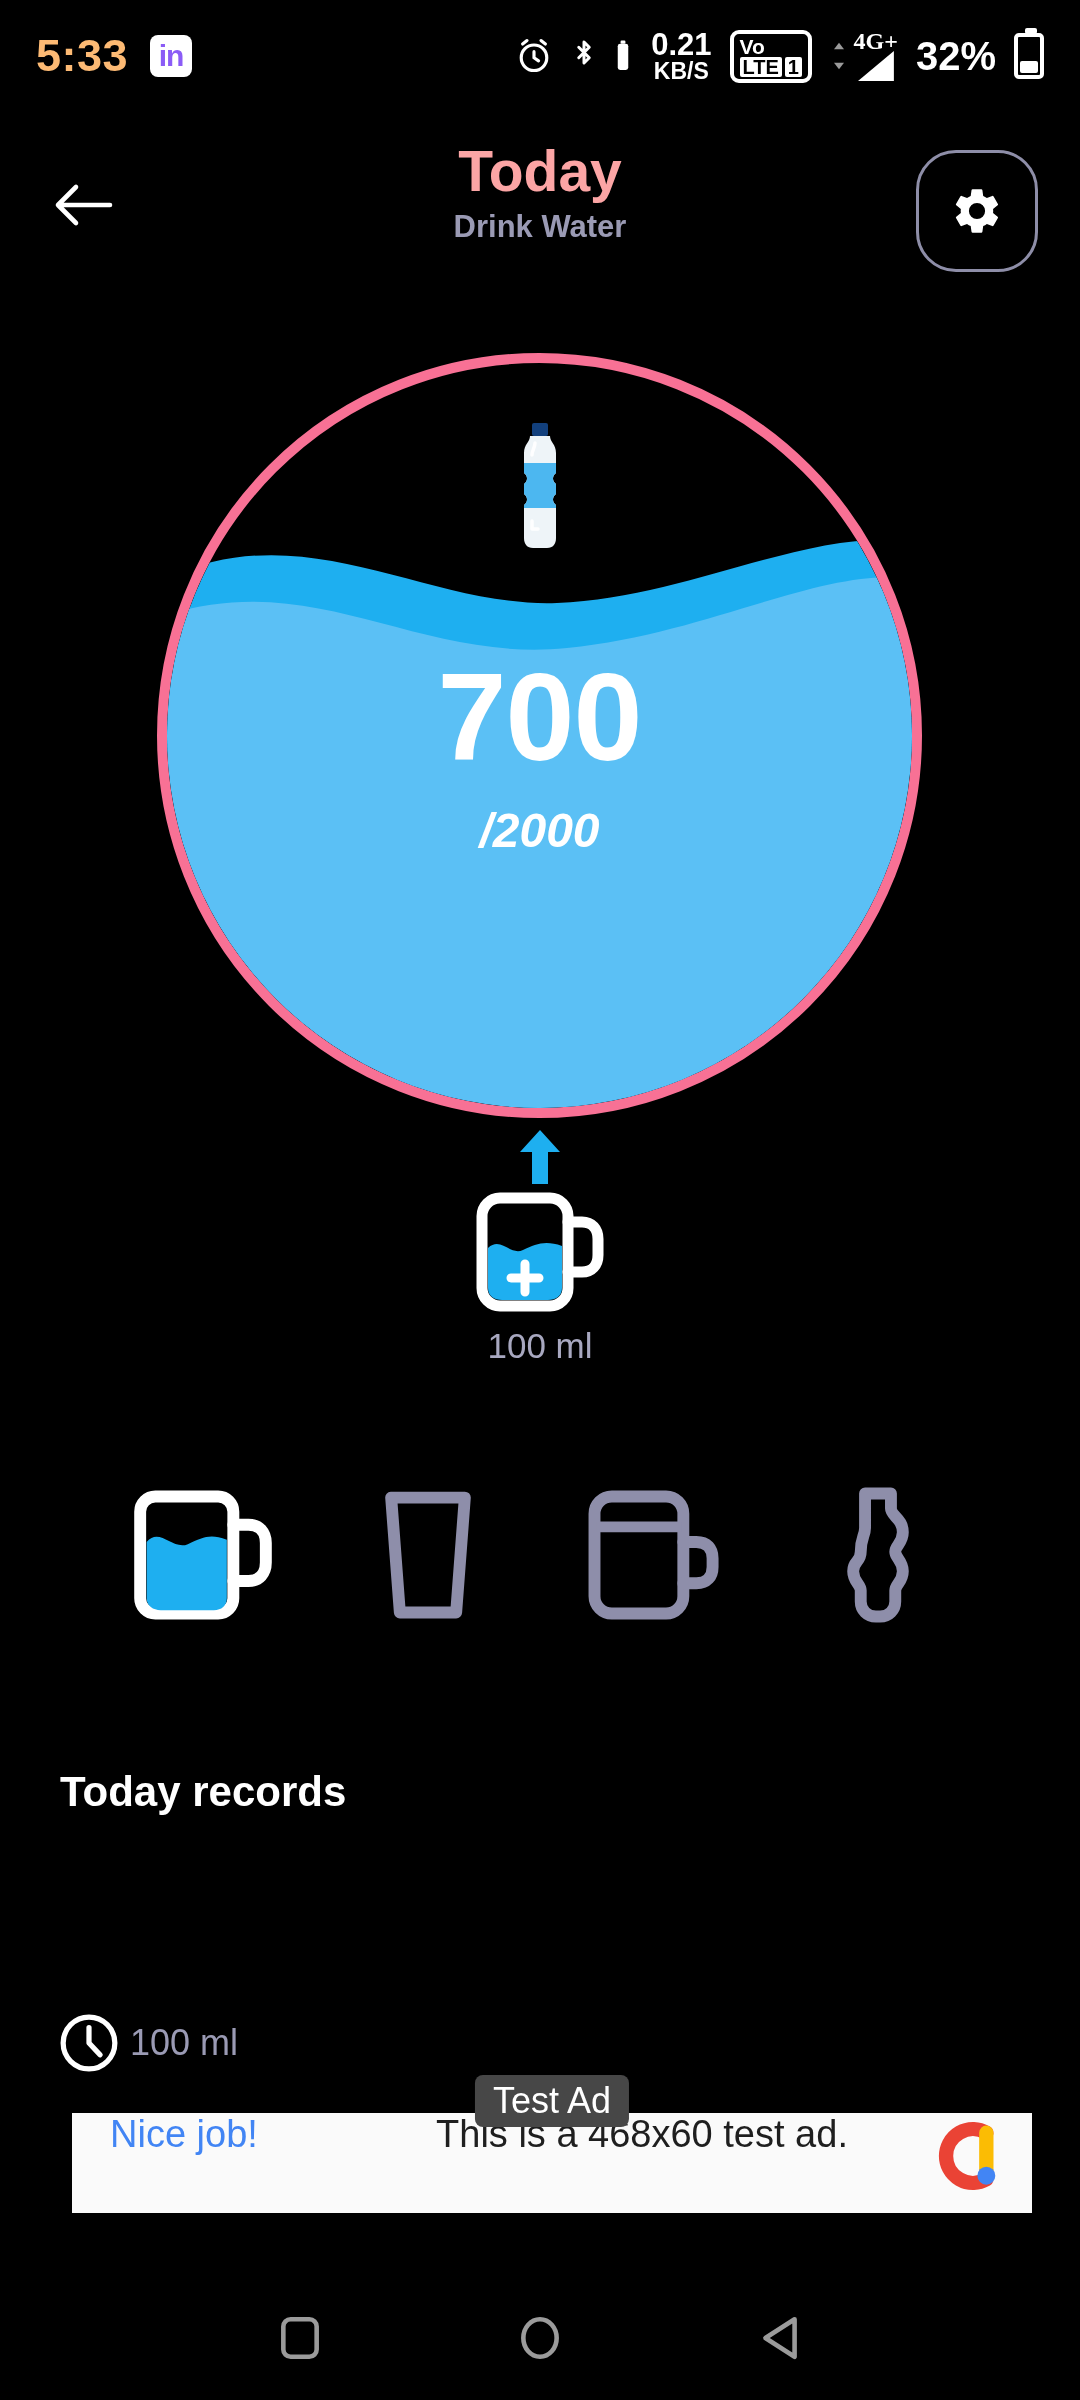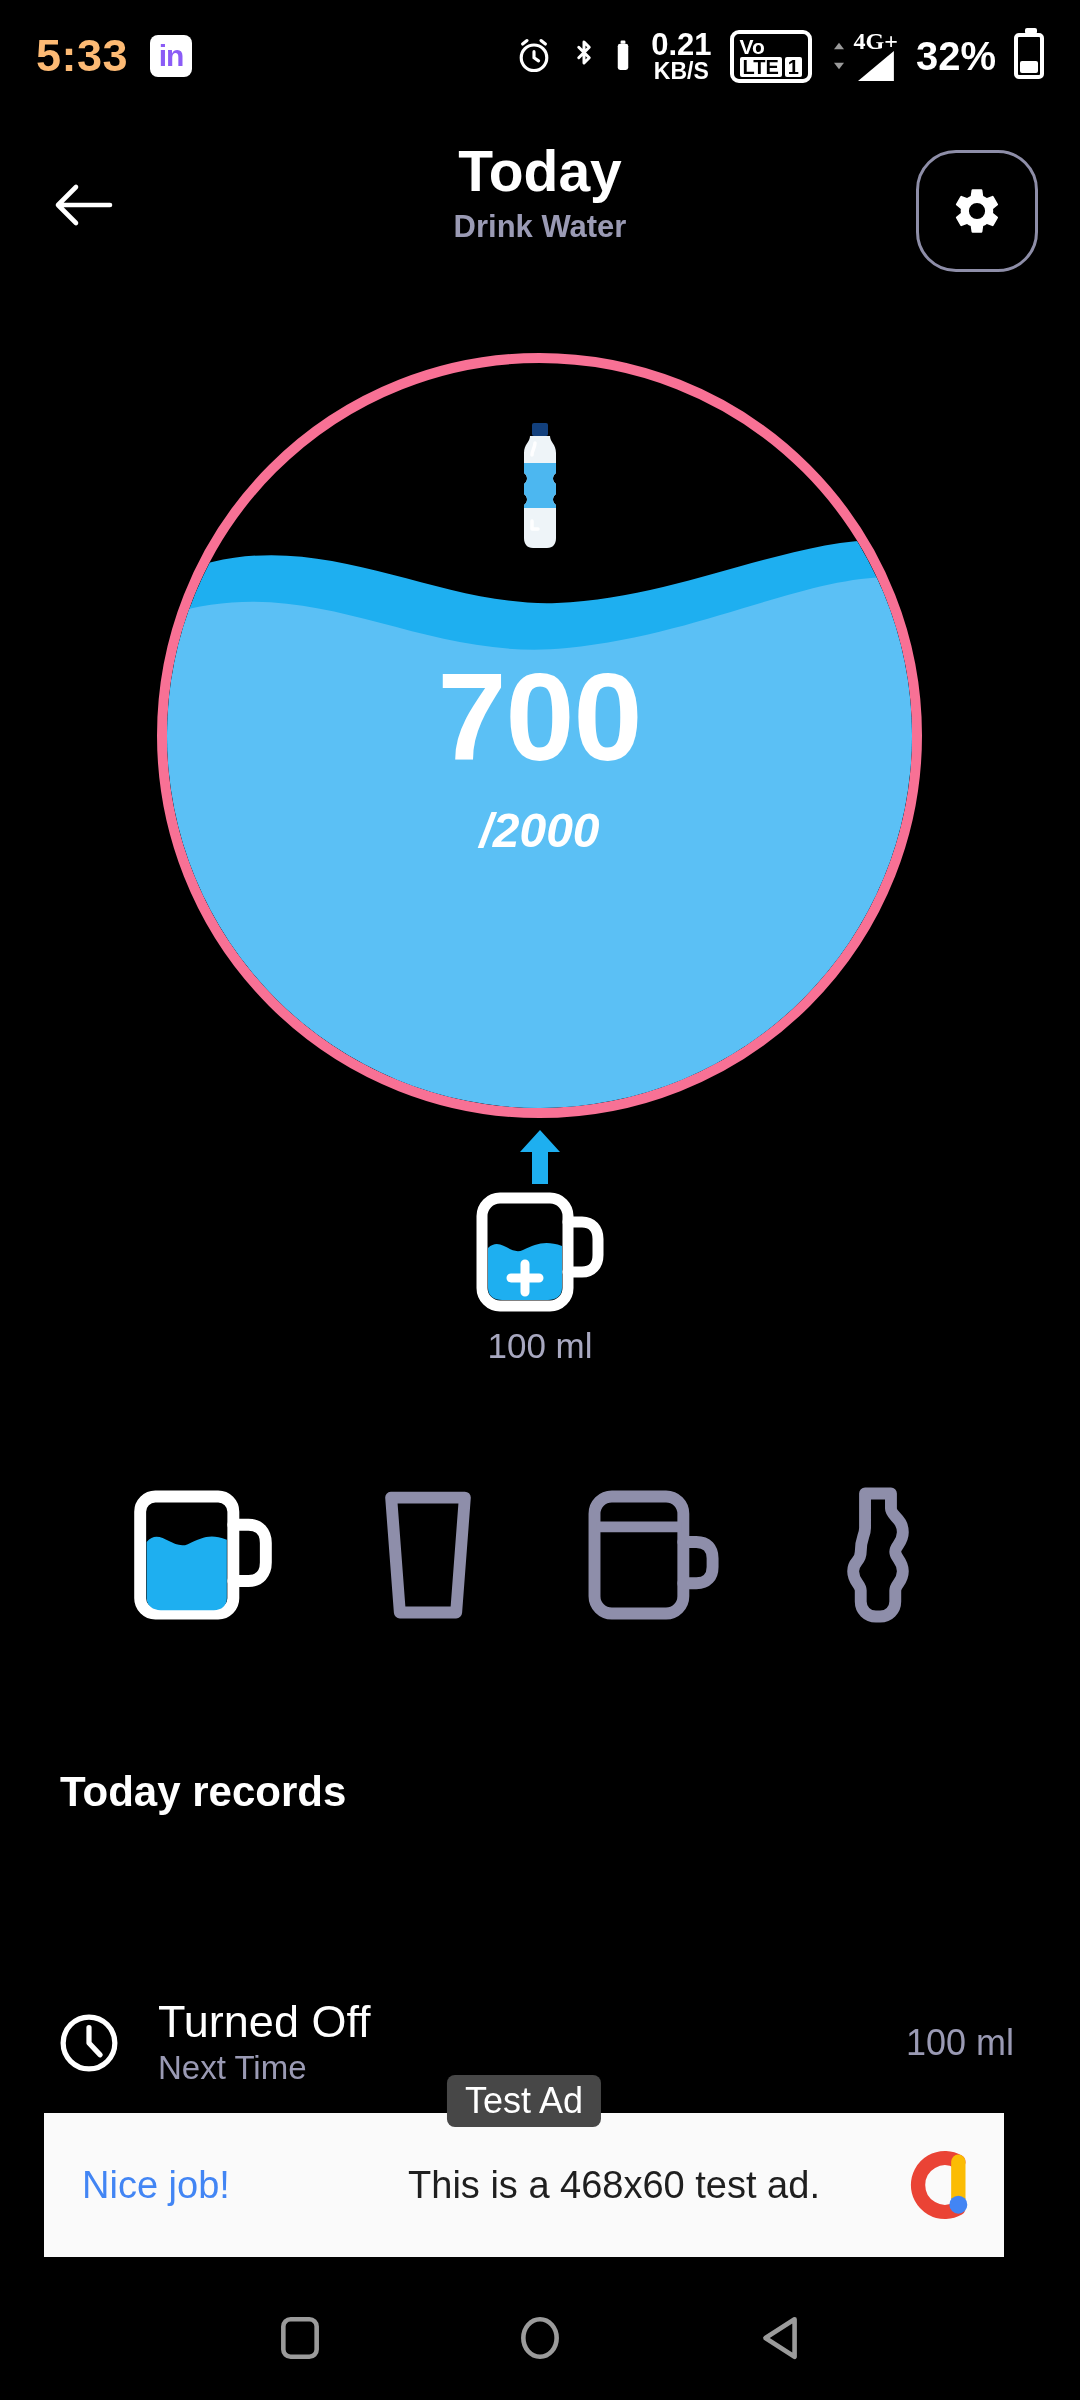--- a/index.html
+++ b/index.html
@@ -37,21 +37,21 @@
   .pct{ font-size:40px; font-weight:700; }
   .batt{ width:30px; height:46px; border:4px solid #fff; border-radius:5px; position:relative; }
   .batt:before{ content:""; position:absolute; top:-9px; left:7px; width:12px; height:6px; background:#fff; border-radius:2px;}
   .batt i{ position:absolute; left:2px; right:2px; bottom:2px; height:32%; background:#fff; border-radius:2px; display:block;}
 
   
   .header{ position:absolute; top:130px; left:0; width:1080px; height:150px; }
   .back-btn{ position:absolute; left:38px; top:38px; width:90px; height:74px;
              display:flex; align-items:center; justify-content:center; }
   .title-wrap{ position:absolute; left:0; right:0; top:10px; text-align:center; }
-  .title{ font-size:57px; font-weight:700; color:#ffffff; line-height:1.1; }
+  .title{ font-size:57px; font-weight:700; color:#fca5a5; line-height:1.1; }
   .subtitle{ font-size:31px; font-weight:700; color:#9a9ab4; margin-top:6px; }
   .gear-btn{ position:absolute; right:42px; top:20px; width:122px; height:122px;
              border:3px solid #8e8ea8; border-radius:40px;
              display:flex; align-items:center; justify-content:center; background:#000; }
 
   
   .circle-wrap{ position:absolute; left:157px; top:353px; width:765px; height:765px; }
   .circle{ position:absolute; inset:0; border-radius:50%;
            border:10px solid #f87195; overflow:hidden; background:#000; }
   .circle-inner{ position:absolute; inset:0; border-radius:50%; overflow:hidden; }
@@ -79,22 +79,22 @@
                   font-size:42px; font-weight:700; color:#fff; }
   .record-row{ position:absolute; top:1985px; left:48px; width:984px; height:115px;
                display:flex; align-items:center; }
   .rec-icon{ width:82px; display:flex; align-items:center; justify-content:center; }
   .rec-text{ flex:1; margin-left:28px; }
   .rec-main{ font-size:45px; font-weight:400; color:#fff; line-height:1.08; }
   .rec-sub{ font-size:33px; font-weight:400; color:#9a9ab4; margin-top:2px; }
   .rec-amt{ font-size:36px; font-weight:400; color:#9a9ab4; padding-right:18px; }
 
   
-  .ad{ position:absolute; left:44px; top:2113px; width:960px; height:144px;
-       background:#fafafa; display:flex; align-items:center; }
+  .ad{ position:absolute; left:72px; top:2113px; width:960px; height:100px;
+       background:#fafafa; display:flex; align-items:flex-start; }
   .ad-badge{ position:absolute; left:50%; top:-38px; transform:translateX(-50%);
              background:#474747; color:#fff; font-size:36px; padding:5px 18px;
              border-radius:8px; white-space:nowrap; }
   .ad-nice{ color:#4285f4; font-size:38px; padding-left:38px; width:300px; }
   .ad-body{ color:#1f1f1f; font-size:38px; flex:1; text-align:center; }
   .ad-logo{ width:120px; display:flex; align-items:center; justify-content:center; }
 
   
   .navbar{ position:absolute; left:0; bottom:0; width:1080px; height:124px;
            display:flex; align-items:center; justify-content:space-around; padding:0 180px; }
@@ -242,24 +242,20 @@
 
   <div class="records-title">Today records</div>
 
   <div class="record-row">
     <div class="rec-icon">
       <svg width="66" height="66" viewBox="0 0 24 24">
         <circle cx="12" cy="12" r="9.4" fill="none" stroke="#fff" stroke-width="1.9"></circle>
         <path d="M12 6.4V12l4 4.3" fill="none" stroke="#fff" stroke-width="1.9" stroke-linecap="round" stroke-linejoin="round"></path>
       </svg>
     </div>
-    <div class="rec-text">
-      <div class="rec-main">Turned Off</div>
-      <div class="rec-sub">Next Time</div>
-    </div>
     <div class="rec-amt">100 ml</div>
   </div>
 
   <div class="ad">
     <div class="ad-badge">Test Ad</div>
     <div class="ad-nice">Nice job!</div>
     <div class="ad-body">This is a 468x60 test ad.</div>
     <div class="ad-logo">
       <svg width="86" height="86" viewBox="0 0 48 48">
         <path d="M32 11a15 15 0 100 26" fill="none" stroke="#ea4335" stroke-width="8" stroke-linecap="round"></path>

